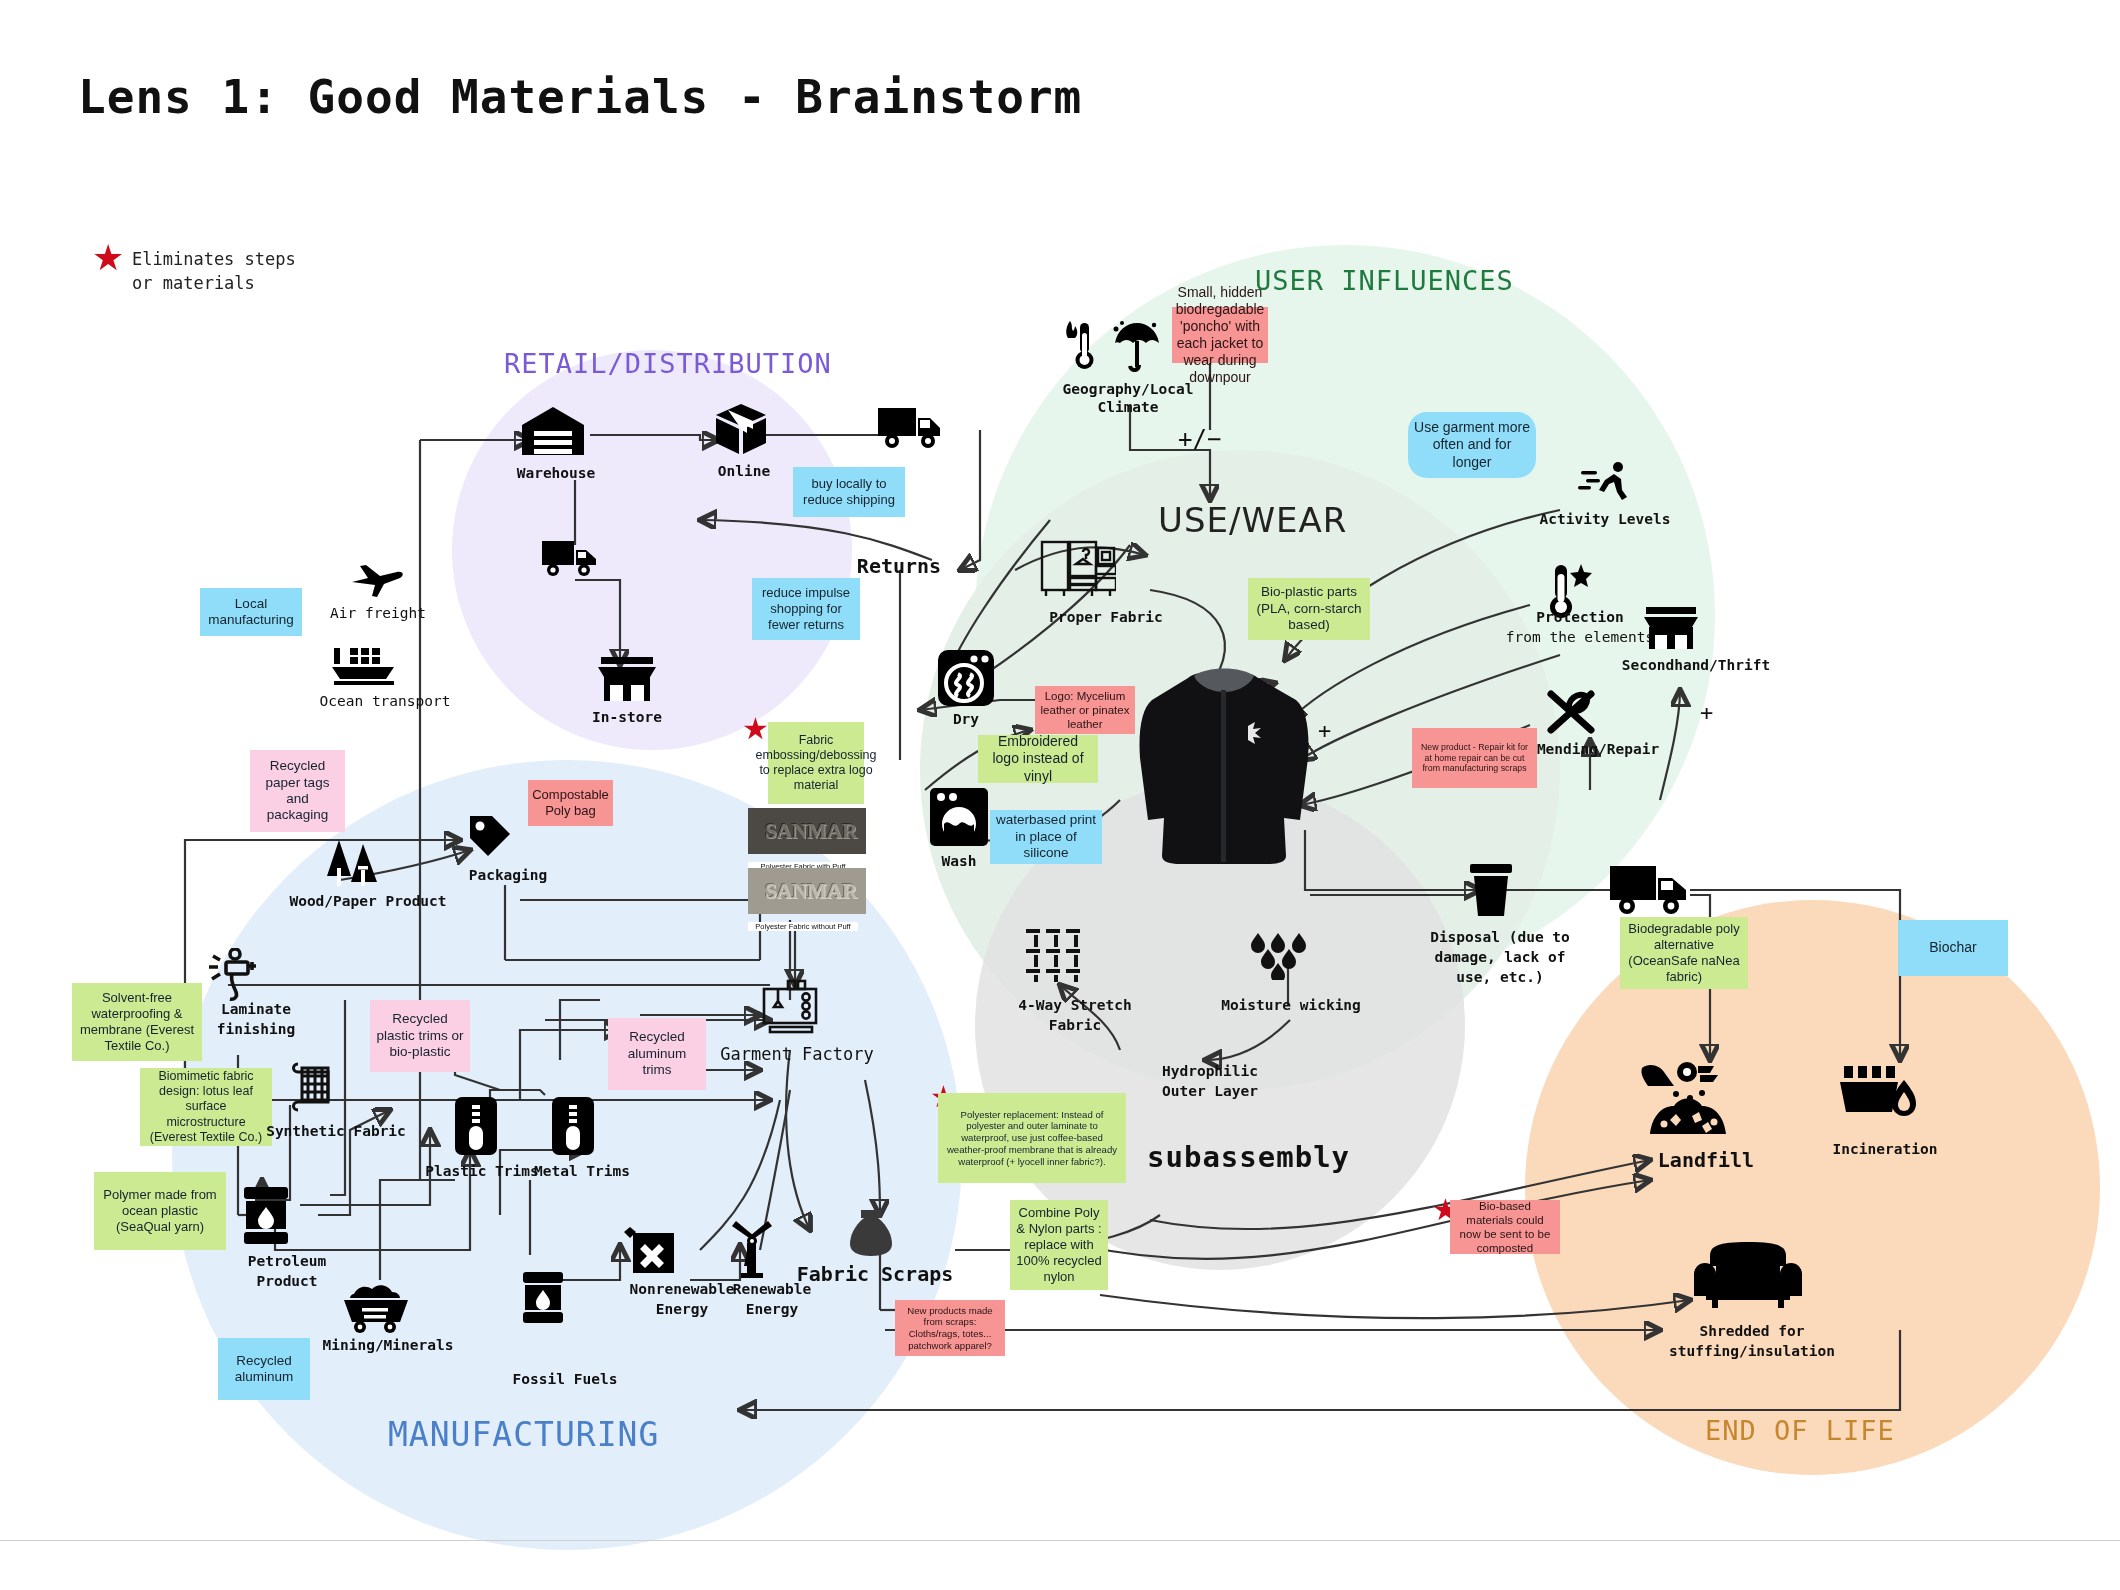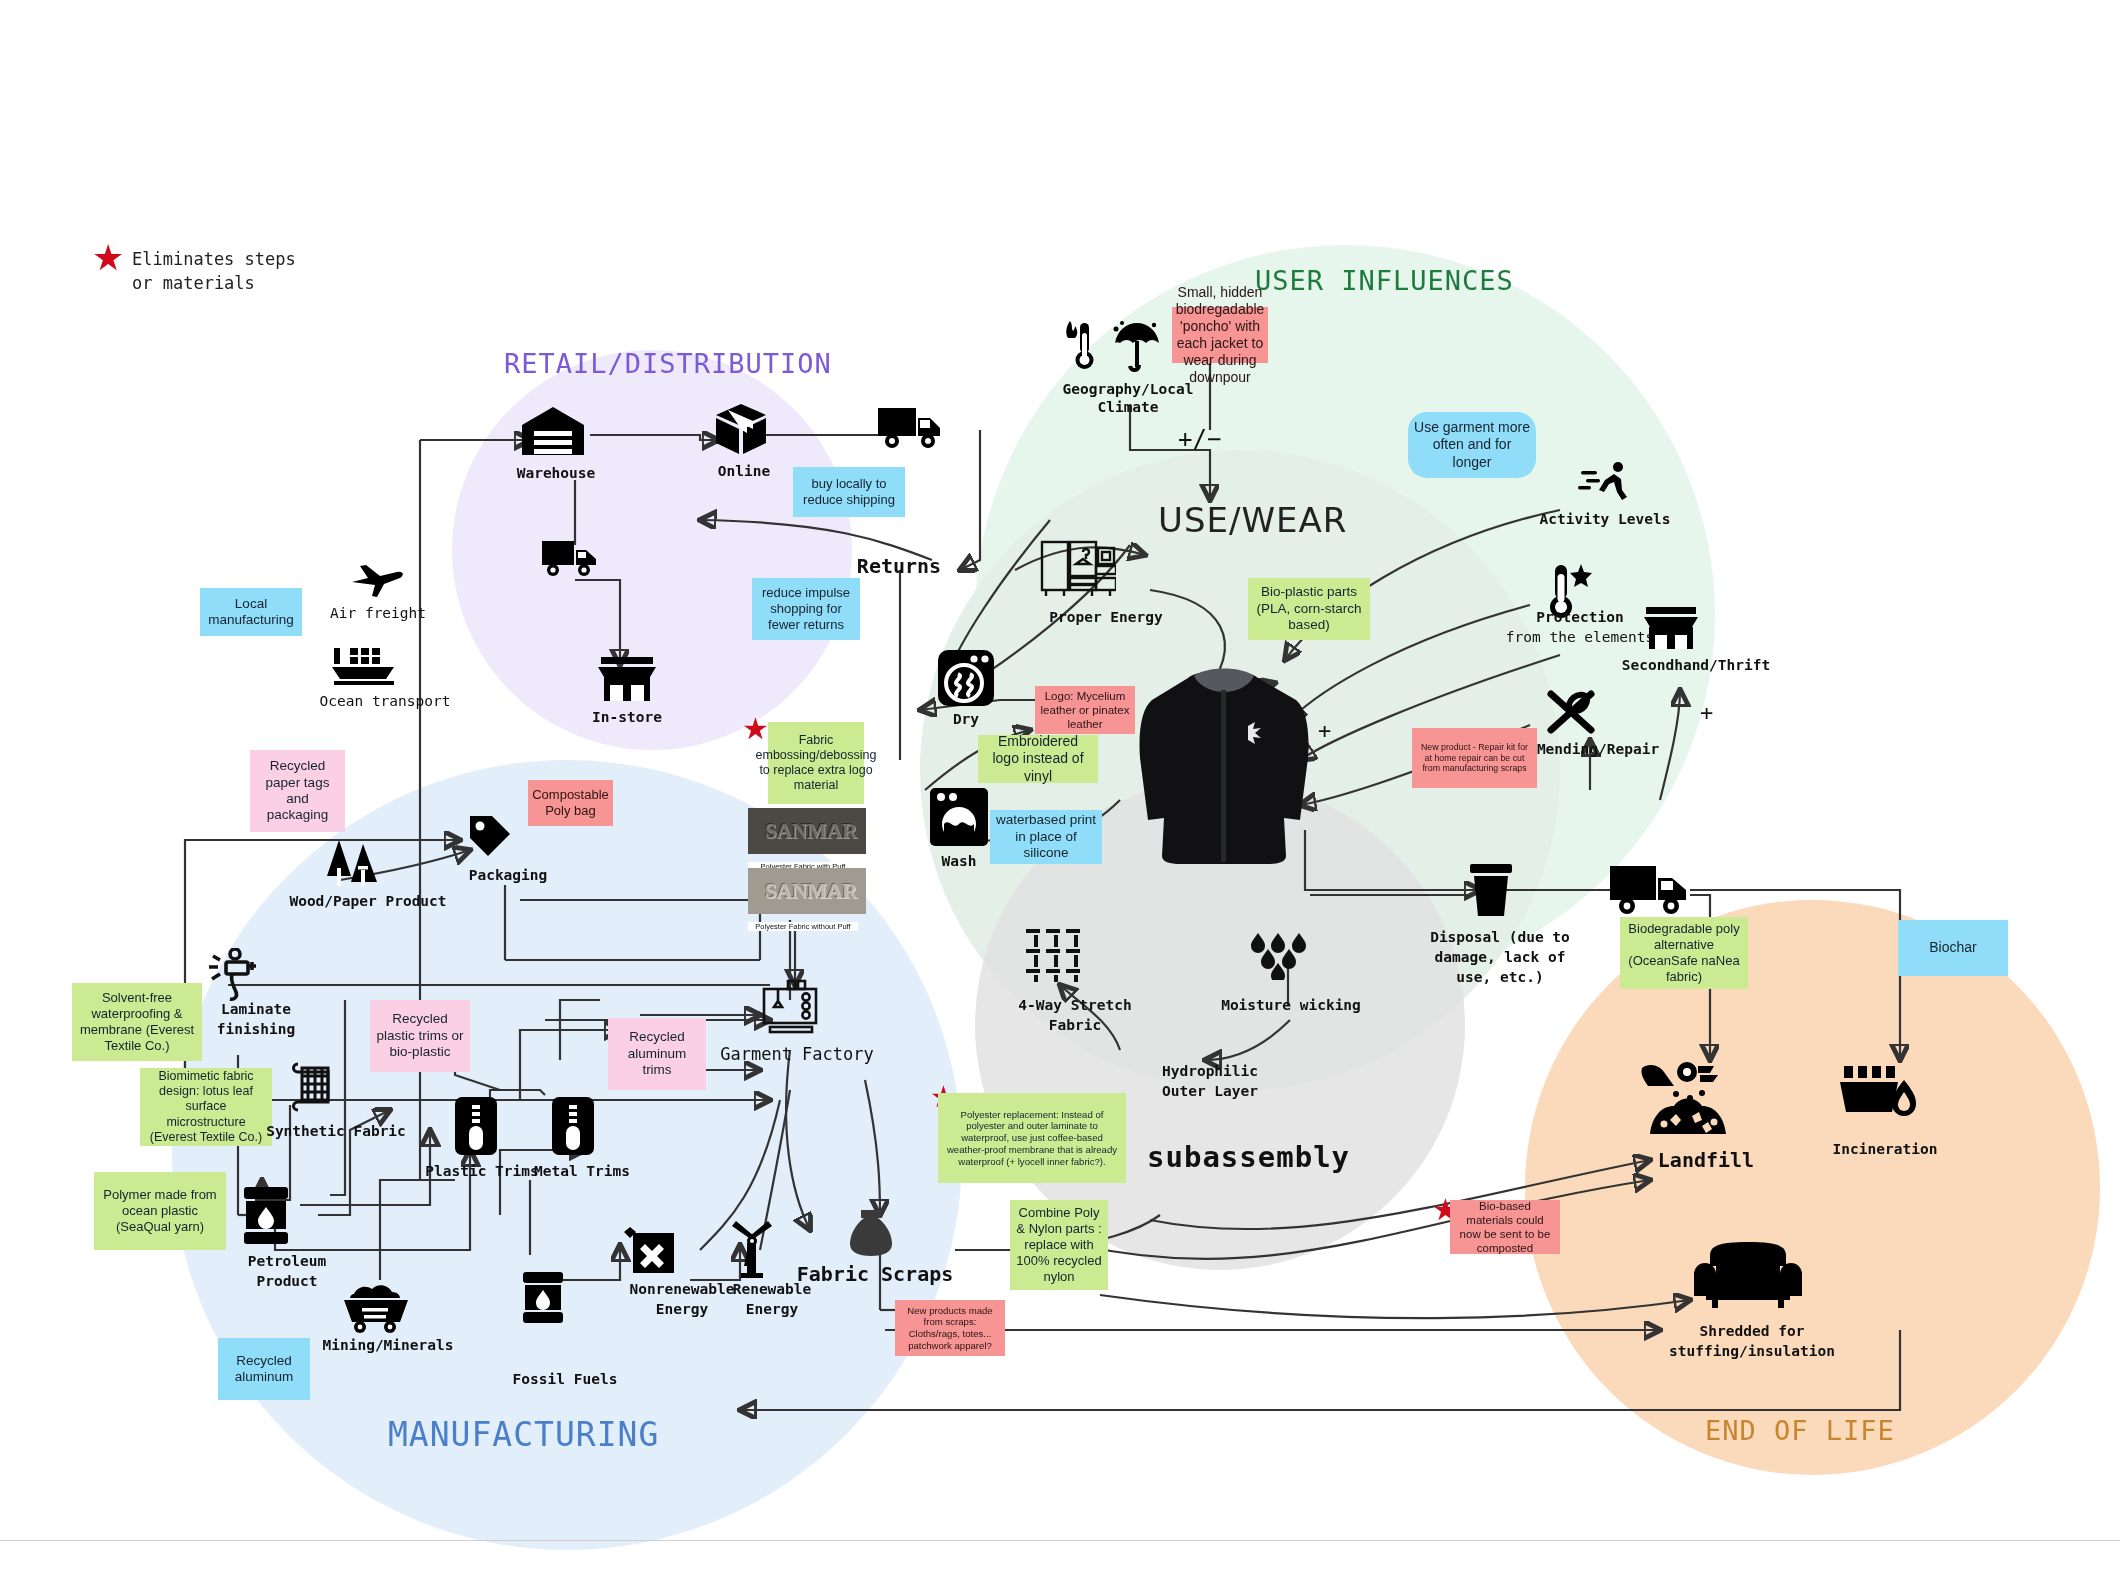--- a/index.html
+++ b/index.html
@@ -64,20 +64,21 @@
   .jacket{position:absolute;}
   .plus{position:absolute;font-family:"DejaVu Sans Mono","Liberation Mono",monospace;font-size:22px;color:#111;}
   .plusminus{position:absolute;font-family:"DejaVu Sans Mono","Liberation Mono",monospace;font-size:24px;color:#111;}
   .bottom-rule{position:absolute;left:0;top:1540px;width:2120px;height:1px;background:#cfcfcf;}
 </style>
 </head>
 <body>
 
 <div id="canvas">
 
+  <div id="page-title">Lens 1: Good Materials - Brainstorm</div>
 
   <div class="circle c-mfg" style="left:172px;top:760px;width:790px;height:790px;"></div>
   <div class="circle c-retail" style="left:452px;top:350px;width:400px;height:400px;"></div>
   <div class="circle c-user" style="left:975px;top:245px;width:740px;height:740px;"></div>
   <div class="circle c-usewear" style="left:920px;top:450px;width:640px;height:640px;"></div>
   <div class="circle c-sub" style="left:975px;top:780px;width:490px;height:490px;"></div>
   <div class="circle c-eol" style="left:1525px;top:900px;width:575px;height:575px;"></div>
 
   <svg id="wires" viewBox="0 0 2120 1590">
     <defs>
@@ -428,21 +429,21 @@
         <path d="M36 26 l7-5 7 5z"></path>
       <rect x="58" y="10" width="16" height="16"></rect>
         <rect x="62" y="14" width="8" height="8"></rect>
       <rect x="56" y="28" width="20" height="8"></rect>
         <rect x="56" y="40" width="20" height="12"></rect>
       <rect x="30" y="40" width="26" height="6"></rect>
         <rect x="30" y="47" width="26" height="5"></rect>
       <path d="M6 52 v6 M24 52 v6 M52 52 v6 M70 52 v6"></path>
     </svg>
   </div>
-  <div class="node-label" style="left:1026px;top:608px;width:160px;">Proper Energy</div>
+  <div class="node-label" style="left:1026px;top:608px;width:160px;">Proper Fabric</div>
 
   <div class="ico" style="left:1024px;top:925px;width:62px;height:58px;">
     <svg viewBox="0 0 62 58">
         <g fill="#111">
       <rect x="2" y="4" width="14" height="4"></rect>
           <rect x="22" y="4" width="14" height="4"></rect>
           <rect x="42" y="4" width="14" height="4"></rect>
       <rect x="10" y="10" width="4" height="12"></rect>
           <rect x="30" y="10" width="4" height="12"></rect>
           <rect x="50" y="10" width="4" height="12"></rect>

